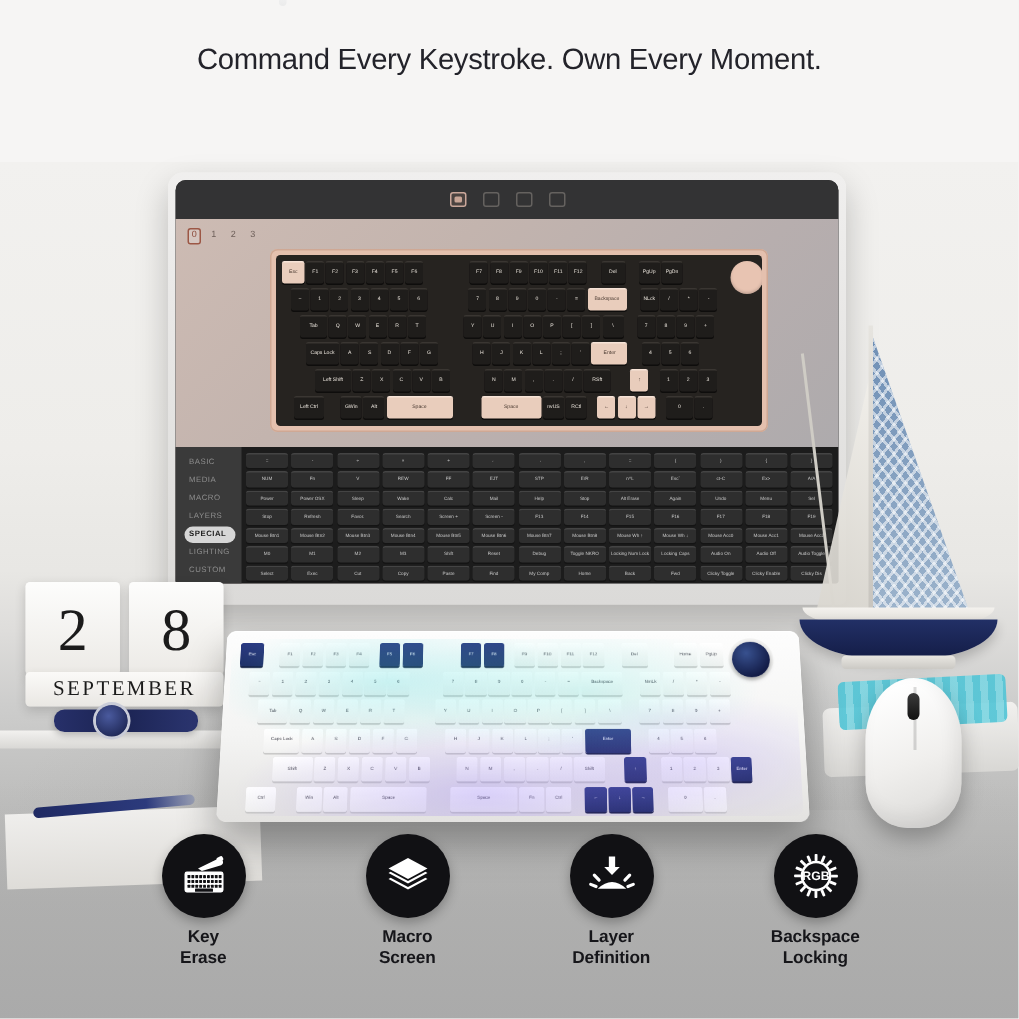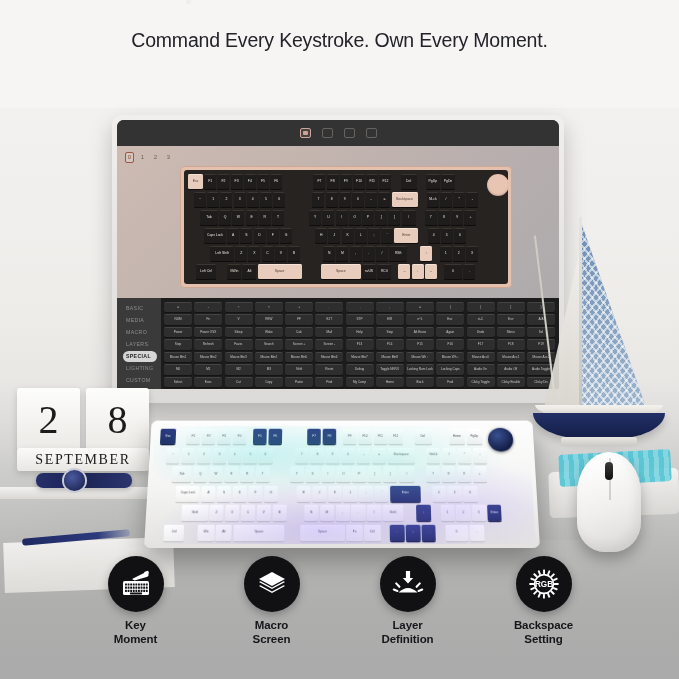--- a/index.html
+++ b/index.html
@@ -759,21 +759,21 @@
           <rect x="20.6" y="21.8" width="1.9" height="2.1" rx="0.3" fill="#111114"></rect>
           <rect x="23.2" y="21.8" width="1.9" height="2.1" rx="0.3" fill="#111114"></rect>
           <rect x="25.8" y="21.8" width="1.9" height="2.1" rx="0.3" fill="#111114"></rect>
           <rect x="10" y="24.4" width="12" height="2.1" rx="0.4" fill="#111114"></rect>
           <path d="M12 11 L25 4.6 a2.4 2.4 0 0 1 2.4 4.2 L14.6 12.6 Z"></path>
           <rect x="24.4" y="3.2" width="4.4" height="3.2" rx="1.1" transform="rotate(-27 26.6 4.8)"></rect>
         </svg>
       </div>
       <div class="f-label">
         <div>Key</div>
-        <div>Moment</div>
+        <div>Erase</div>
       </div>
     </div>
     <div class="feature">
       <div class="f-circle">
         <svg width="32" height="32" viewBox="0 0 32 32" fill="#ffffff">
           <path d="M16 4 L29 11 L16 18 L3 11 Z"></path>
           <path d="M16 19.4 L27.6 13.2 L29 14 L16 21 L3 14 L4.4 13.2 Z"></path>
           <path d="M16 23.4 L27.6 17.2 L29 18 L16 25 L3 18 L4.4 17.2 Z"></path>
         </svg>
       </div>
@@ -816,16 +816,16 @@
           <rect x="15.1" y="1.4" width="1.9" height="4.6" rx="0.5" transform="rotate(270 16 16)"></rect>
           <rect x="15.1" y="1.4" width="1.9" height="4.6" rx="0.5" transform="rotate(292.5 16 16)"></rect>
           <rect x="15.1" y="1.4" width="1.9" height="4.6" rx="0.5" transform="rotate(315 16 16)"></rect>
           <rect x="15.1" y="1.4" width="1.9" height="4.6" rx="0.5" transform="rotate(337.5 16 16)"></rect>
           <circle cx="16" cy="16" r="9.4" fill="none" stroke="#fff" stroke-width="1.7"></circle>
           <text x="16" y="18.9" text-anchor="middle" font-size="8.2" font-weight="700" fill="#fff" font-family="&quot;Liberation Sans&quot;, sans-serif">RGB</text>
         </svg>
       </div>
       <div class="f-label">
         <div>Backspace</div>
-        <div>Setting</div>
+        <div>Locking</div>
       </div>
     </div>
   </div>
 
 </body></html>

